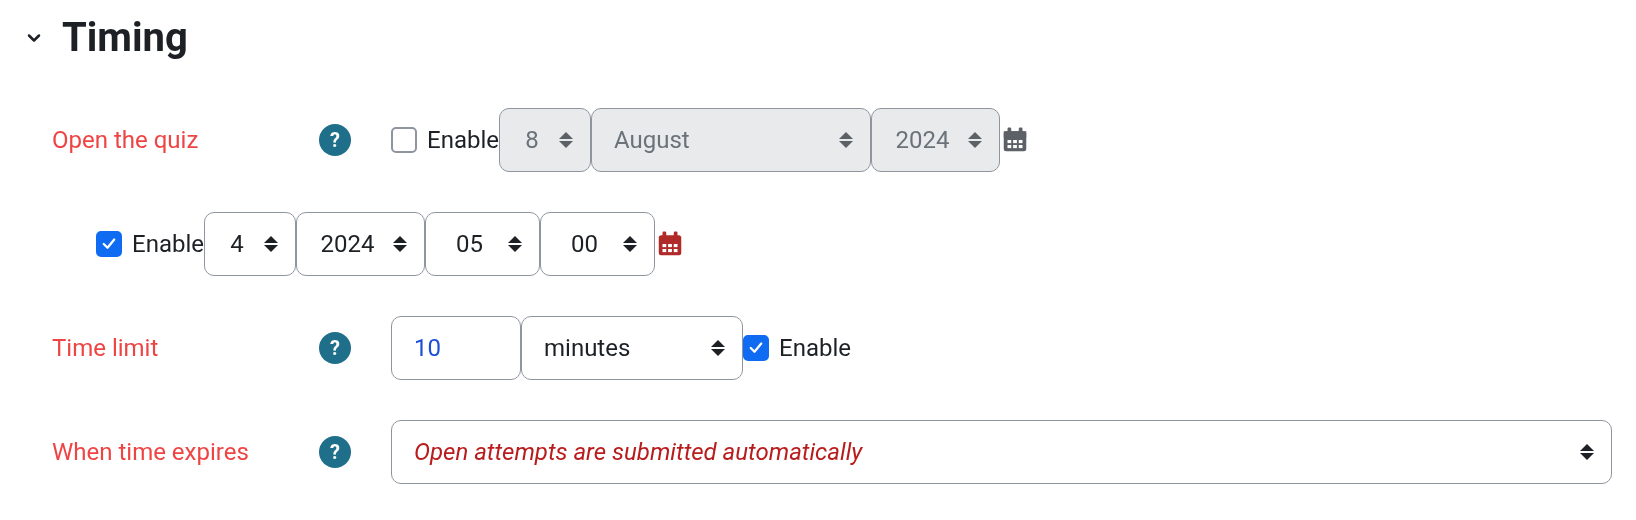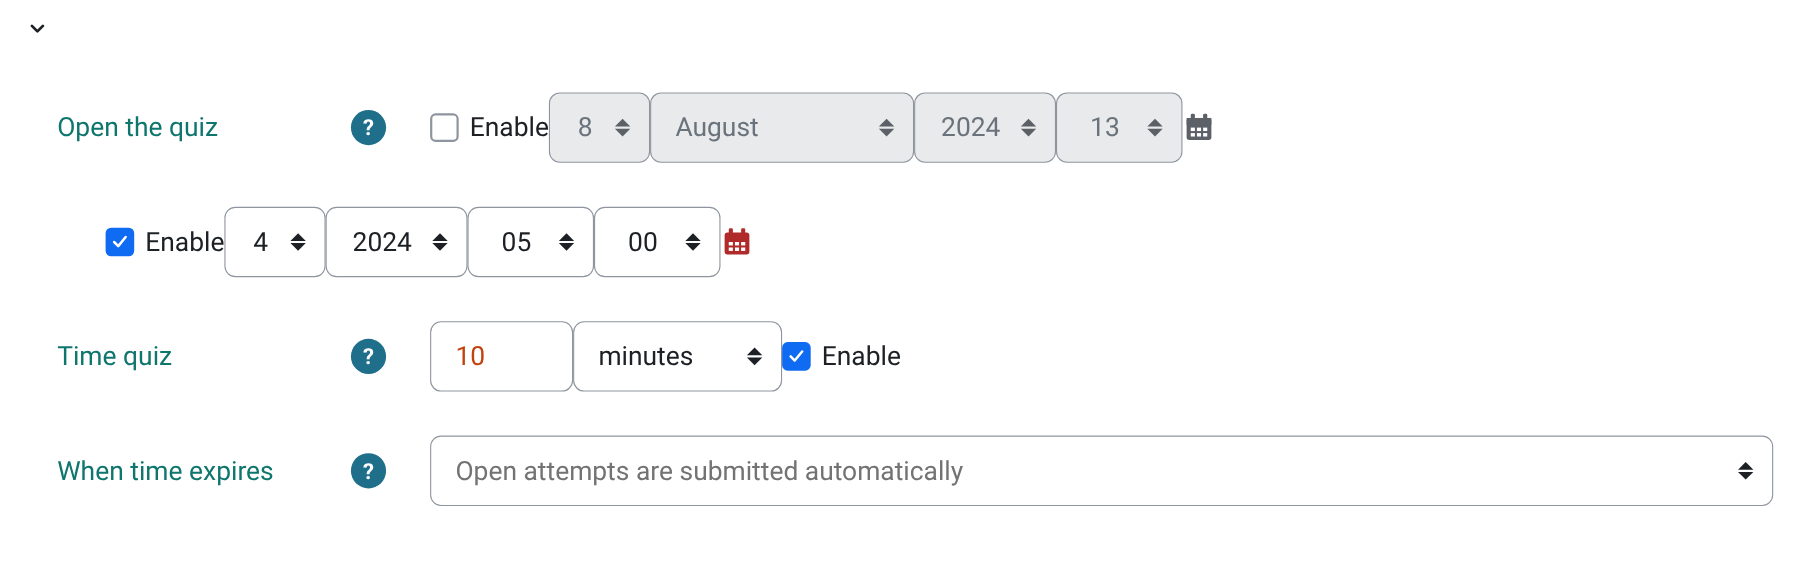--- a/index.html
+++ b/index.html
@@ -37,21 +37,21 @@
   .row {
     display: flex;
     align-items: center;
     min-height: 70px;
     padding: 20px 0;
   }
   .label-col {
     width: 295px;
     padding-left: 28px;
     font-size: 24px;
-    color: #0f766e;
+    color: #ef4444;
   }
   .help-col {
     width: 72px;
     display: flex;
     align-items: center;
   }
   .help-badge {
     width: 32px;
     height: 32px;
     border-radius: 50%;
@@ -138,41 +138,42 @@
     border-right: 7px solid transparent;
     display: block;
     margin: 0 auto;
   }
   .sel .caret::before { border-bottom: 7px solid #1d2125; }
   .sel .caret::after  { border-top: 7px solid #1d2125; }
   .sel.disabled .caret::before { border-bottom-color: #5b6167; }
   .sel.disabled .caret::after  { border-top-color: #5b6167; }
 
   .sel.left { justify-content: flex-start; }
-  .sel.wide { width: 240px; justify-content: flex-start; }
+  .sel.wide { width: 280px; justify-content: flex-start; }
   .sel.year { width: 129px; }
   .sel.twodig { width: 115px; }
   .sel.day { width: 92px; }
-  .sel.unit { width: 190px; justify-content: flex-start; }
+  .sel.unit { width: 222px; justify-content: flex-start; }
   .sel.full {
     flex: 1;
     justify-content: flex-start;
-    color: #737373;
+    color: #b91c1c;
     min-width: 0;
     width: 1120px;
+    font-style: italic;
   }
 
   .numinput {
     height: 64px;
     border: 1px solid #8f959e;
     border-radius: 10px;
     background: #fff;
     padding: 0 22px;
     font-size: 24px;
-    color: #c2410c;
+    color: #1d4ed8;
     width: 130px;
     display: inline-flex;
     align-items: center;
   }
 
   .cal-icon {
     width: 30px;
     height: 30px;
     cursor: pointer;
     flex: 0 0 auto;
@@ -183,20 +184,21 @@
 <body>
 
 <div class="wrap">
 
   <div class="section-header">
     <span class="chevron">
       <svg viewBox="0 0 24 24">
           <path d="M6 9l6 6 6-6" fill="none" stroke="#1d2125" stroke-width="3" stroke-linecap="round" stroke-linejoin="round"></path>
         </svg>
     </span>
+    <h2 class="section-title">Timing</h2>
   </div>
 
   <div class="row">
     <div class="label-col">Open the quiz</div>
     <div class="help-col">
       <div class="help-badge">?</div>
     </div>
     <div class="controls-col">
       <label class="check-label">
         <span class="chk">
@@ -207,24 +209,20 @@
       <div class="sel day disabled">
           <span>8</span>
           <span class="caret"></span>
         </div>
       <div class="sel wide disabled left">
           <span>August</span>
           <span class="caret"></span>
         </div>
       <div class="sel year disabled">
           <span>2024</span>
-          <span class="caret"></span>
-        </div>
-      <div class="sel twodig disabled">
-          <span>13</span>
           <span class="caret"></span>
         </div>
       <span class="cal-icon">
         <svg viewBox="0 0 24 24">
             <rect x="3" y="5" width="18" height="16" rx="2" fill="#5b6167"></rect>
             <rect x="3" y="5" width="18" height="5" fill="#5b6167"></rect>
             <rect x="6" y="2" width="3" height="5" rx="1" fill="#5b6167"></rect>
             <rect x="15" y="2" width="3" height="5" rx="1" fill="#5b6167"></rect>
             <rect x="6" y="12" width="3" height="2.5" fill="#fff"></rect>
             <rect x="10.5" y="12" width="3" height="2.5" fill="#fff"></rect>
@@ -274,21 +272,21 @@
             <rect x="15" y="12" width="3" height="2.5" fill="#fff"></rect>
             <rect x="6" y="16" width="3" height="2.5" fill="#fff"></rect>
             <rect x="10.5" y="16" width="3" height="2.5" fill="#fff"></rect>
             <rect x="15" y="16" width="3" height="2.5" fill="#fff"></rect>
           </svg>
       </span>
     </div>
   </div>
 
   <div class="row">
-    <div class="label-col">Time quiz</div>
+    <div class="label-col">Time limit</div>
     <div class="help-col">
       <div class="help-badge">?</div>
     </div>
     <div class="controls-col">
       <div class="numinput">
           <span>10</span>
         </div>
       <div class="sel unit left">
           <span>minutes</span>
           <span class="caret"></span>

